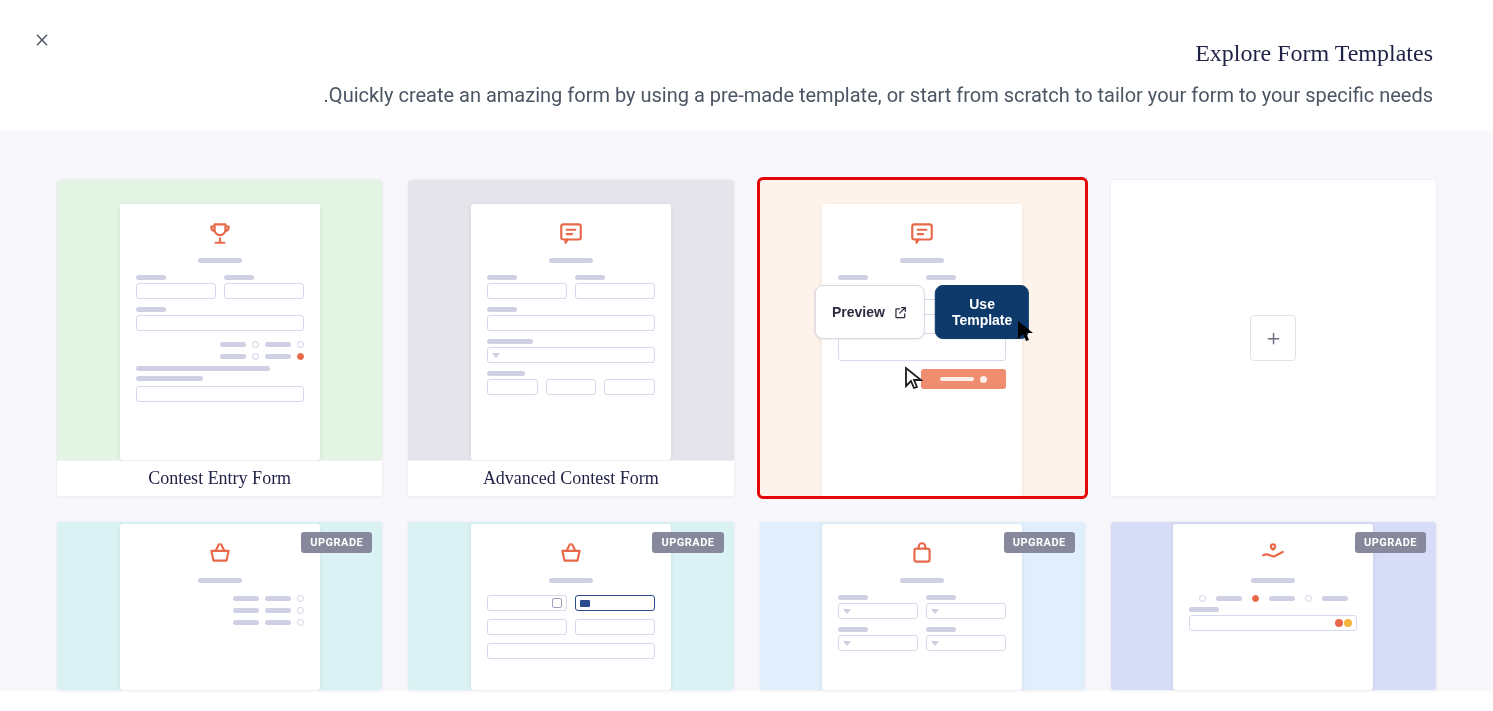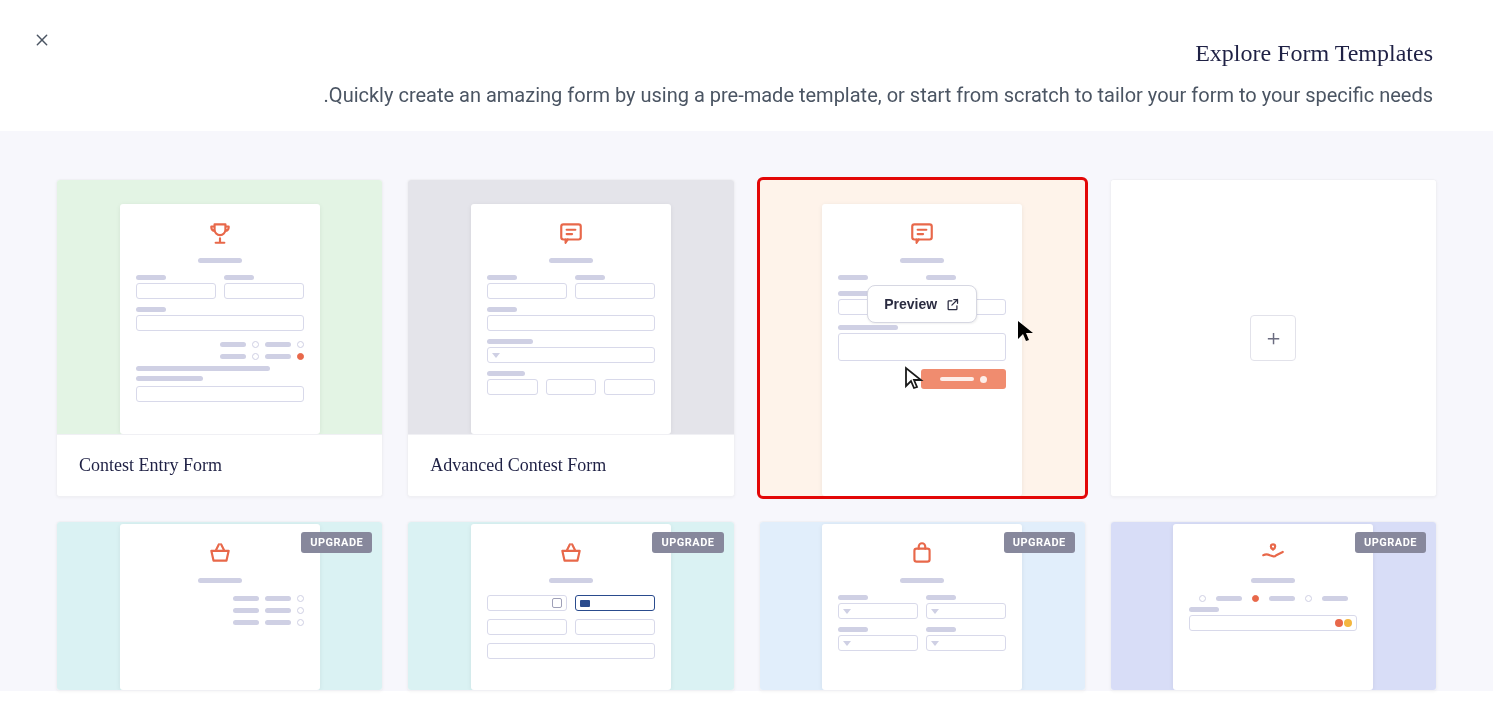--- a/index.html
+++ b/index.html
@@ -73,22 +73,22 @@
 }
 .bg-green { background: #e3f4e4; }
 .bg-gray  { background: #e4e4ea; }
 .bg-peach { background: #fef3ea; }
 .bg-teal  { background: #daf2f3; }
 .bg-lblue { background: #e1eefb; }
 .bg-lav   { background: #d8ddf7; }
 .card-label {
   background: #fff;
   border-top: 1px solid #f0f0f4;
-  padding: 20px 22px;
-  text-align: left;
+  padding: 7px 22px;
+  text-align: center;
   font-family: Georgia, 'Times New Roman', serif;
   font-size: 18px;
   color: #1f2145;
 }
 .badge {
   position: absolute;
   top: 10px;
   right: 10px;
   background: #87889c;
   color: #fff;
@@ -310,20 +310,23 @@
         </div>
       </div>
 
       <div class="hover-actions">
         <button class="hover-btn">
           <span>Preview</span>
           <svg viewBox="0 0 24 24" fill="none" stroke="currentColor" stroke-width="2" stroke-linecap="round" stroke-linejoin="round">
               <path d="M14 4h6v6M20 4l-9 9M19 14v5a1 1 0 0 1-1 1H6a1 1 0 0 1-1-1V7a1 1 0 0 1 1-1h5"></path>
             </svg>
         </button>
+        <button class="hover-btn primary">
+          <span>Use Template</span>
+        </button>
       </div>
 
       <div class="cursor-arrow cursor2">
         <svg viewBox="0 0 20 24">
             <path d="M2 2 L2 20 L7 15 L10 22 L13 21 L10 14 L17 14 Z" fill="#000"></path>
           </svg>
       </div>
     </div>
 
     <div class="card">

